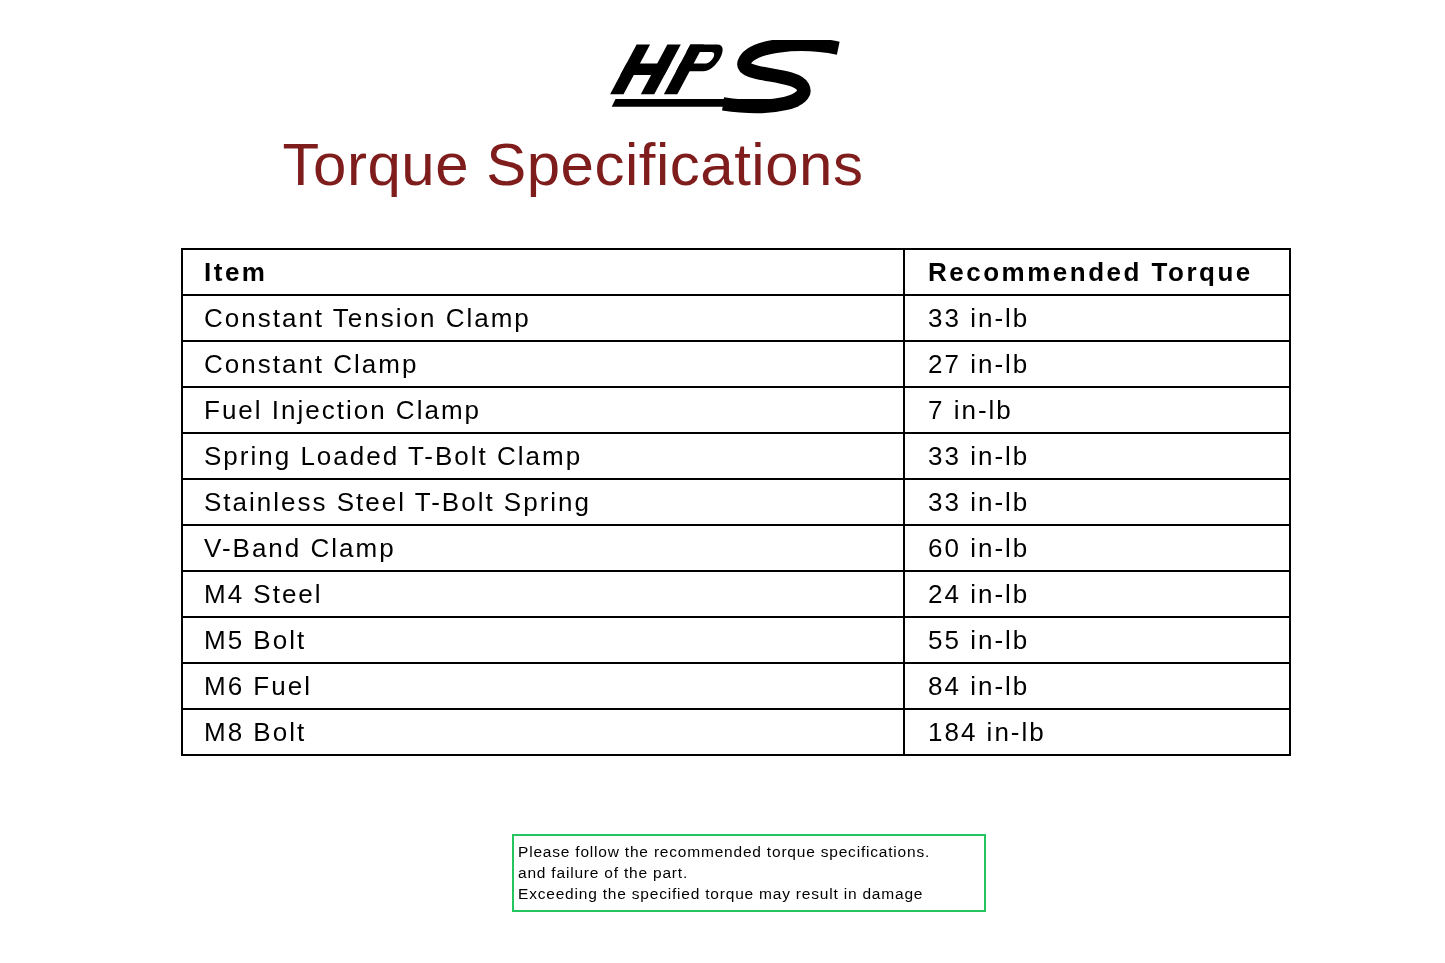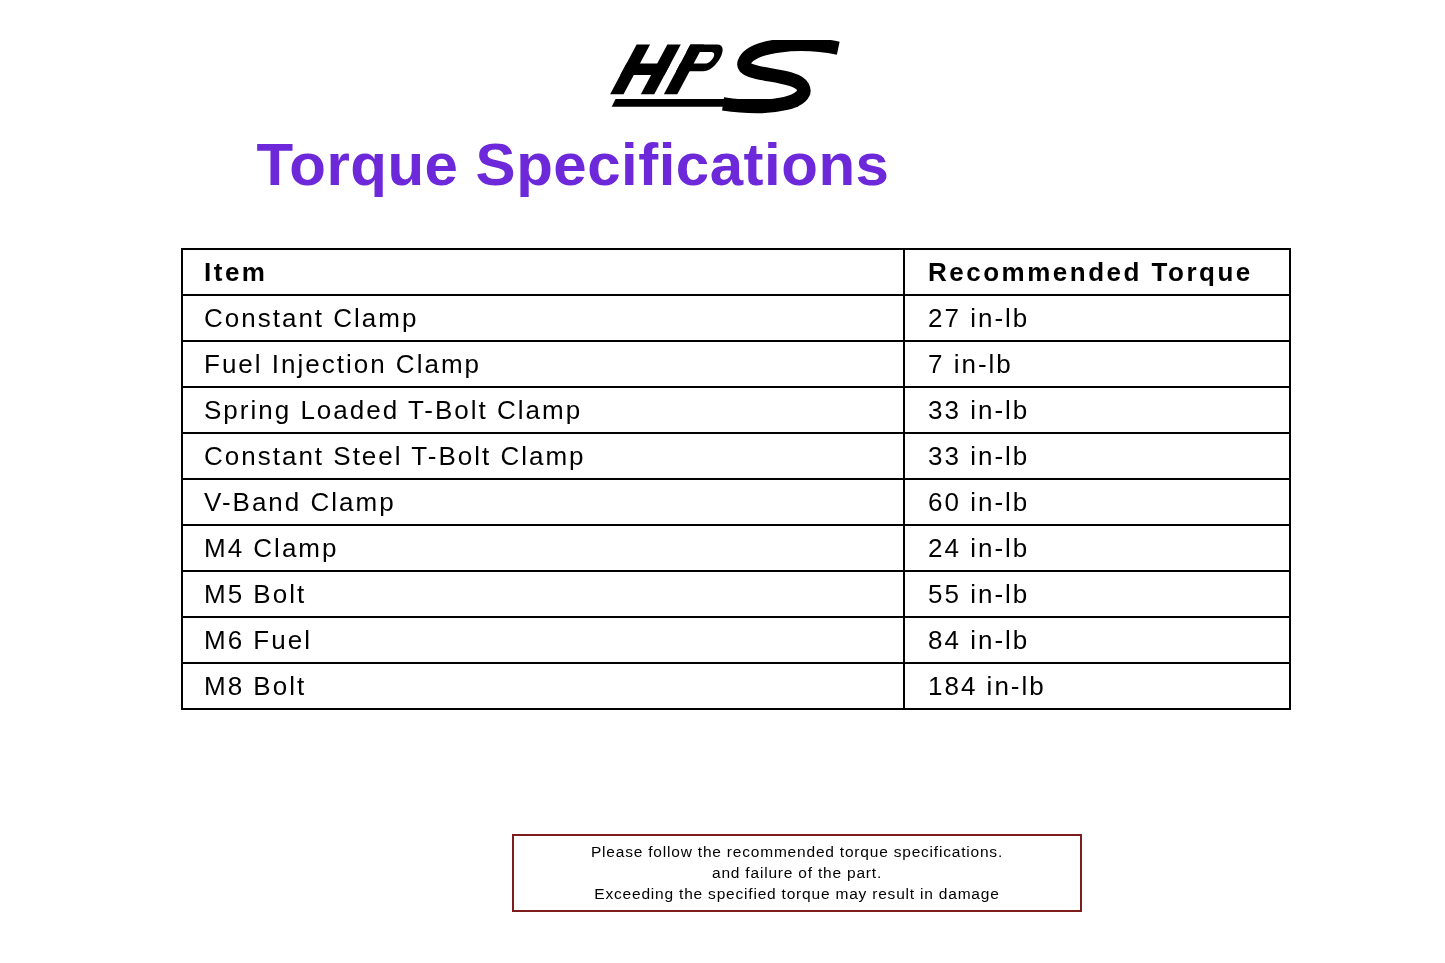--- a/index.html
+++ b/index.html
@@ -23,24 +23,24 @@
   .logo svg { display: block; width: 100%; height: 100%; }
 
   
   .title {
     position: absolute;
     top: 134px;
     left: 0;
     width: 1146px;
     text-align: center;
     font-size: 60px;
-    font-weight: 700;
+    font-weight: 400;
     letter-spacing: 0.5px;
     line-height: 62px;
-    color: #6d28d9;
+    color: #7f1d1d;
   }
 
   
   table.spec {
     position: absolute;
     left: 181px;
     top: 248px;
     width: 1108px;
     border-collapse: collapse;
     table-layout: fixed;
@@ -63,24 +63,23 @@
     font-weight: bold;
     letter-spacing: 2.5px;
   }
   table.spec th.torque-col, table.spec td.torque-col { padding-left: 23px; }
 
   
   .note {
     position: absolute;
     left: 512px;
     top: 834px;
-    width: 570px;
-    border: 2px solid #7f1d1d;
+    width: 474px;
+    border: 2px solid #22c55e;
     padding: 5px 4px 6px;
-    text-align: center;
     font-size: 15.5px;
     line-height: 21px;
     letter-spacing: 0.8px;
     color: #000;
   }
 </style>
 </head>
 <body>
 
 <div>
@@ -111,41 +110,45 @@
         <col class="c2">
       </colgroup>
     <thead>
       <tr>
         <th>Item</th>
         <th class="torque-col">Recommended Torque</th>
       </tr>
     </thead>
     <tbody>
       <tr>
+        <td>Constant Tension Clamp</td>
+        <td class="torque-col">33 in-lb</td>
+      </tr>
+      <tr>
         <td>Constant Clamp</td>
         <td class="torque-col">27 in-lb</td>
       </tr>
       <tr>
         <td>Fuel Injection Clamp</td>
         <td class="torque-col">7 in-lb</td>
       </tr>
       <tr>
         <td>Spring Loaded T-Bolt Clamp</td>
         <td class="torque-col">33 in-lb</td>
       </tr>
       <tr>
-        <td>Constant Steel T-Bolt Clamp</td>
+        <td>Stainless Steel T-Bolt Spring</td>
         <td class="torque-col">33 in-lb</td>
       </tr>
       <tr>
         <td>V-Band Clamp</td>
         <td class="torque-col">60 in-lb</td>
       </tr>
       <tr>
-        <td>M4 Clamp</td>
+        <td>M4 Steel</td>
         <td class="torque-col">24 in-lb</td>
       </tr>
       <tr>
         <td>M5 Bolt</td>
         <td class="torque-col">55 in-lb</td>
       </tr>
       <tr>
         <td>M6 Fuel</td>
         <td class="torque-col">84 in-lb</td>
       </tr>

